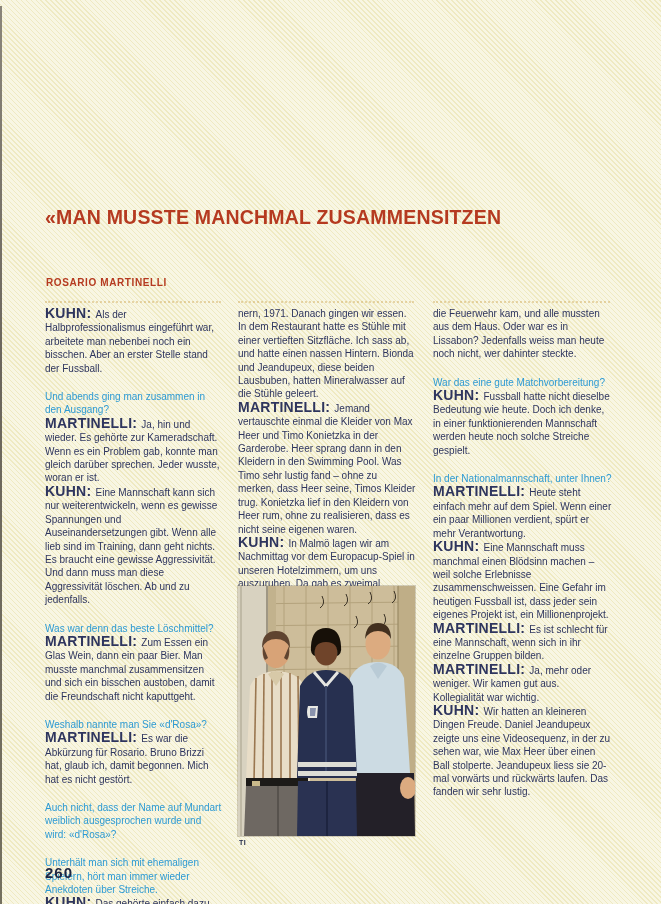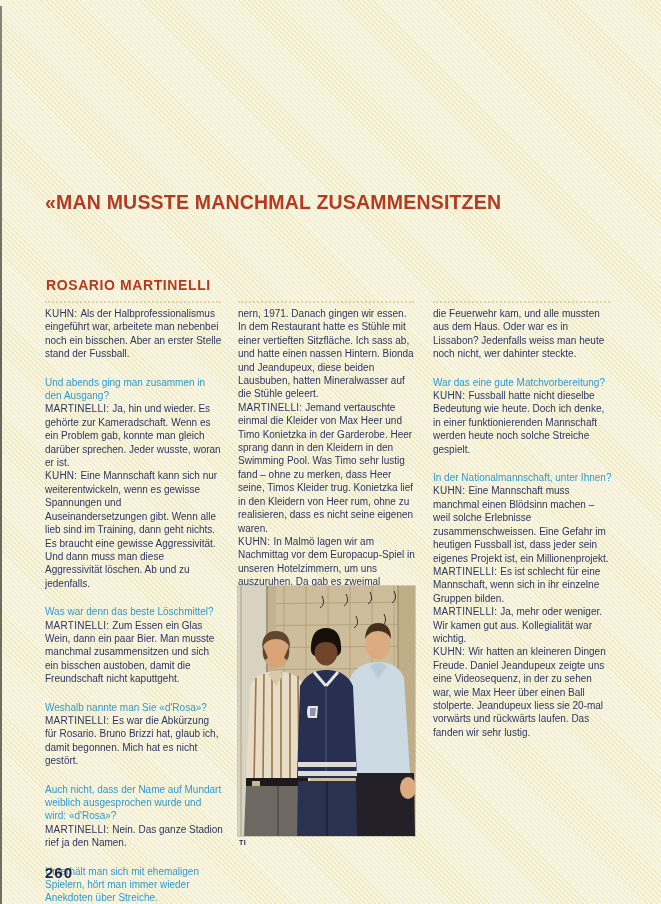--- a/index.html
+++ b/index.html
@@ -20,33 +20,33 @@
       rgba(224,213,140,0.38) 2.5px,
       rgba(224,213,140,0.38) 3.5px);
   }
   
   .gutter-line{
     position:absolute;left:0;top:6px;bottom:0;width:2px;
     background:linear-gradient(180deg,#8a857a,#6b665c 40%,#74705f);
   }
   
   .quote{
-    position:absolute;left:45px;top:188px;width:560px;
+    position:absolute;left:45px;top:203px;width:560px;
     color:var(--red,#b53a20);
     font-weight:700;
     font-size:19.5px;
     line-height:28px;
     letter-spacing:0.2px;
   }
   .quote .qline{white-space:nowrap;}
   .quote-attr{
     position:absolute;left:46px;top:277px;
     color:var(--red,#b53a20);
     font-weight:700;
-    font-size:14px;
+    font-size:10px;
     letter-spacing:0.6px;
   }
   
   .col{
     position:absolute;top:307px;
     width:180px;
     color:var(--ink,#2e355e);
     font-size:10px;
     line-height:13.4px;
     text-align:left;
@@ -55,22 +55,22 @@
     content:"";
     position:absolute;top:-6px;left:0;right:2px;
     border-top:2px dotted rgba(209,170,92,0.45);
   }
   .col-1{left:45px;width:178px;}
   .col-2{left:238px;width:178px;}
   .col-3{left:433px;width:179px;}
   .block{margin:0;}
   .question{color:var(--blue,#2d9ad3);margin-top:15px;}
   .speaker{
-    font-weight:400;
-    font-size:10px;
+    font-weight:700;
+    font-size:14px;
     letter-spacing:0.25px;
   }
   
   .photo-wrap{
     position:absolute;left:238px;top:586px;width:177px;height:250px;
     box-shadow:0 0 0 1px rgba(90,80,60,0.25);
     overflow:hidden;
   }
   .photo-wrap svg{display:block;}
   .photo-caption{
@@ -98,34 +98,34 @@
   <div class="col col-1">
       <p class="block answer"><span class="speaker">KUHN: </span>Als der Halbprofessionalismus eingeführt war, arbeitete man nebenbei noch ein bisschen. Aber an erster Stelle stand der Fussball.</p>
       <p class="block question">Und abends ging man zusammen in den Ausgang?</p>
       <p class="block answer"><span class="speaker">MARTINELLI: </span>Ja, hin und wieder. Es gehörte zur Kameradschaft. Wenn es ein Problem gab, konnte man gleich darüber sprechen. Jeder wusste, woran er ist.</p>
       <p class="block answer"><span class="speaker">KUHN: </span>Eine Mannschaft kann sich nur weiterentwickeln, wenn es gewisse Spannungen und Auseinandersetzungen gibt. Wenn alle lieb sind im Training, dann geht nichts. Es braucht eine gewisse Aggressivität. Und dann muss man diese Aggressivität löschen. Ab und zu jedenfalls.</p>
       <p class="block question">Was war denn das beste Löschmittel?</p>
       <p class="block answer"><span class="speaker">MARTINELLI: </span>Zum Essen ein Glas Wein, dann ein paar Bier. Man musste manchmal zusammensitzen und sich ein bisschen austoben, damit die Freundschaft nicht kaputtgeht.</p>
       <p class="block question">Weshalb nannte man Sie «d'Rosa»?</p>
       <p class="block answer"><span class="speaker">MARTINELLI: </span>Es war die Abkürzung für Rosario. Bruno Brizzi hat, glaub ich, damit begonnen. Mich hat es nicht gestört.</p>
       <p class="block question">Auch nicht, dass der Name auf Mundart weiblich ausgesprochen wurde und wird: «d'Rosa»?</p>
-      <p class="block answer"><span class="speaker">MARTINELLI: </span>Nein. Das ganze Stadion rief ja den Namen.</p>
       <p class="block question">Unterhält man sich mit ehemaligen Spielern, hört man immer wieder Anekdoten über Streiche.</p>
       <p class="block answer"><span class="speaker">KUHN: </span>Das gehörte einfach dazu. Ich kann mich an einen Sieg in Lugano erin-</p>
     </div>
   <div class="col col-2">
       <p class="block answer">nern, 1971. Danach gingen wir essen. In dem Restaurant hatte es Stühle mit einer vertieften Sitzfläche. Ich sass ab, und hatte einen nassen Hintern. Bionda und Jeandupeux, diese beiden Lausbuben, hatten Mineralwasser auf die Stühle geleert.</p>
       <p class="block answer"><span class="speaker">MARTINELLI: </span>Jemand vertauschte einmal die Kleider von Max Heer und Timo Konietzka in der Garderobe. Heer sprang dann in den Kleidern in den Swimming Pool. Was Timo sehr lustig fand – ohne zu merken, dass Heer seine, Timos Kleider trug. Konietzka lief in den Kleidern von Heer rum, ohne zu realisieren, dass es nicht seine eigenen waren.</p>
       <p class="block answer"><span class="speaker">KUHN: </span>In Malmö lagen wir am Nachmittag vor dem Europacup-Spiel in unseren Hotelzimmern, um uns auszuruhen. Da gab es zweimal Brandalarm,</p>
     </div>
   <div class="col col-3">
       <p class="block answer">die Feuerwehr kam, und alle mussten aus dem Haus. Oder war es in Lissabon? Jedenfalls weiss man heute noch nicht, wer dahinter steckte.</p>
       <p class="block question">War das eine gute Matchvorbereitung?</p>
       <p class="block answer"><span class="speaker">KUHN: </span>Fussball hatte nicht dieselbe Bedeutung wie heute. Doch ich denke, in einer funktionierenden Mannschaft werden heute noch solche Streiche gespielt.</p>
       <p class="block question">In der Nationalmannschaft, unter Ihnen?</p>
+      <p class="block answer"><span class="speaker">MARTINELLI: </span>Heute steht einfach mehr auf dem Spiel. Wenn einer ein paar Millionen verdient, spürt er mehr Verantwortung.</p>
       <p class="block answer"><span class="speaker">KUHN: </span>Eine Mannschaft muss manchmal einen Blödsinn machen – weil solche Erlebnisse zusammenschweissen. Eine Gefahr im heutigen Fussball ist, dass jeder sein eigenes Projekt ist, ein Millionenprojekt.</p>
       <p class="block answer"><span class="speaker">MARTINELLI: </span>Es ist schlecht für eine Mannschaft, wenn sich in ihr einzelne Gruppen bilden.</p>
       <p class="block answer"><span class="speaker">MARTINELLI: </span>Ja, mehr oder weniger. Wir kamen gut aus. Kollegialität war wichtig.</p>
       <p class="block answer"><span class="speaker">KUHN: </span>Wir hatten an kleineren Dingen Freude. Daniel Jeandupeux zeigte uns eine Videosequenz, in der zu sehen war, wie Max Heer über einen Ball stolperte. Jeandupeux liess sie 20-mal vorwärts und rückwärts laufen. Das fanden wir sehr lustig.</p>
     </div>
 
   <div class="photo-wrap">
     <svg width="177" height="250" viewBox="0 0 177 250" xmlns="http://www.w3.org/2000/svg">
 
       <rect x="0" y="0" width="177" height="250" fill="#cdbd9a"></rect>

